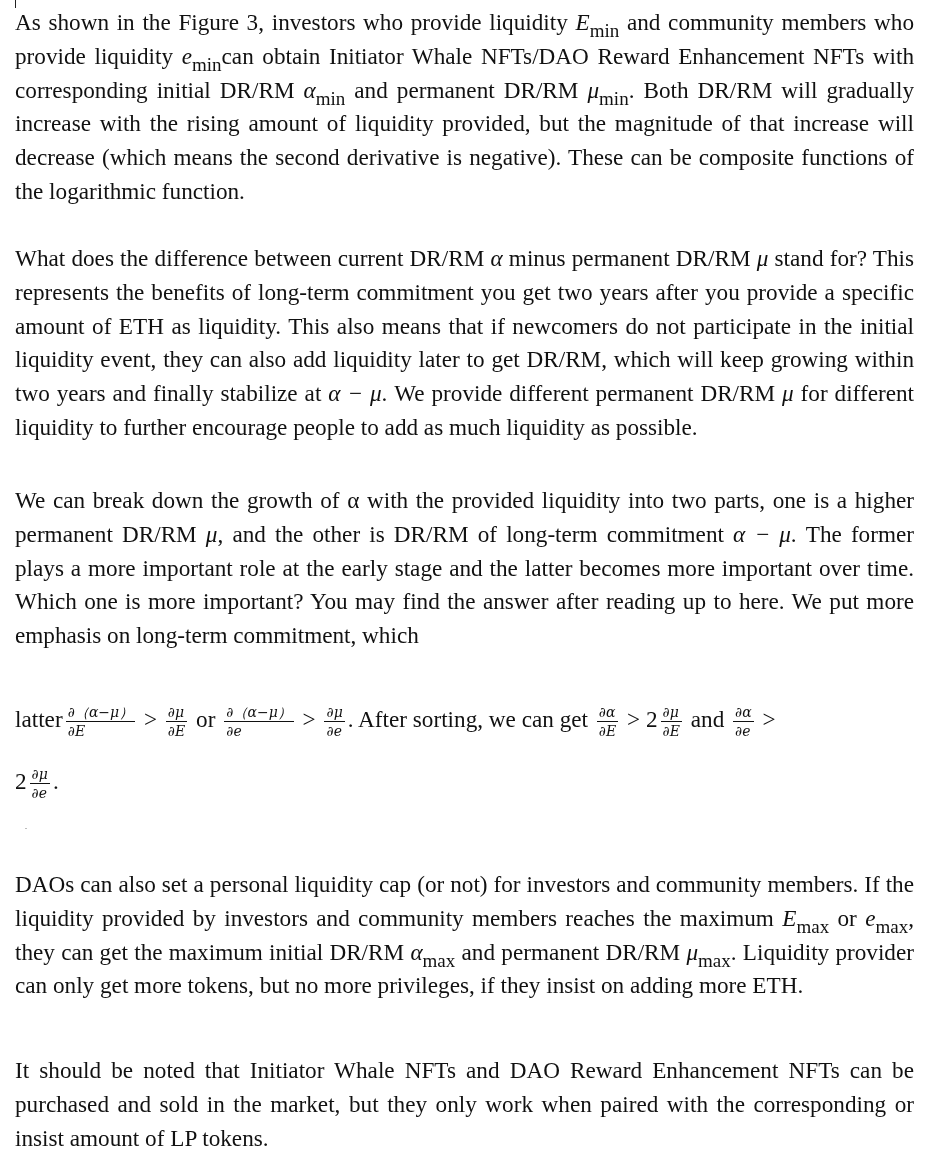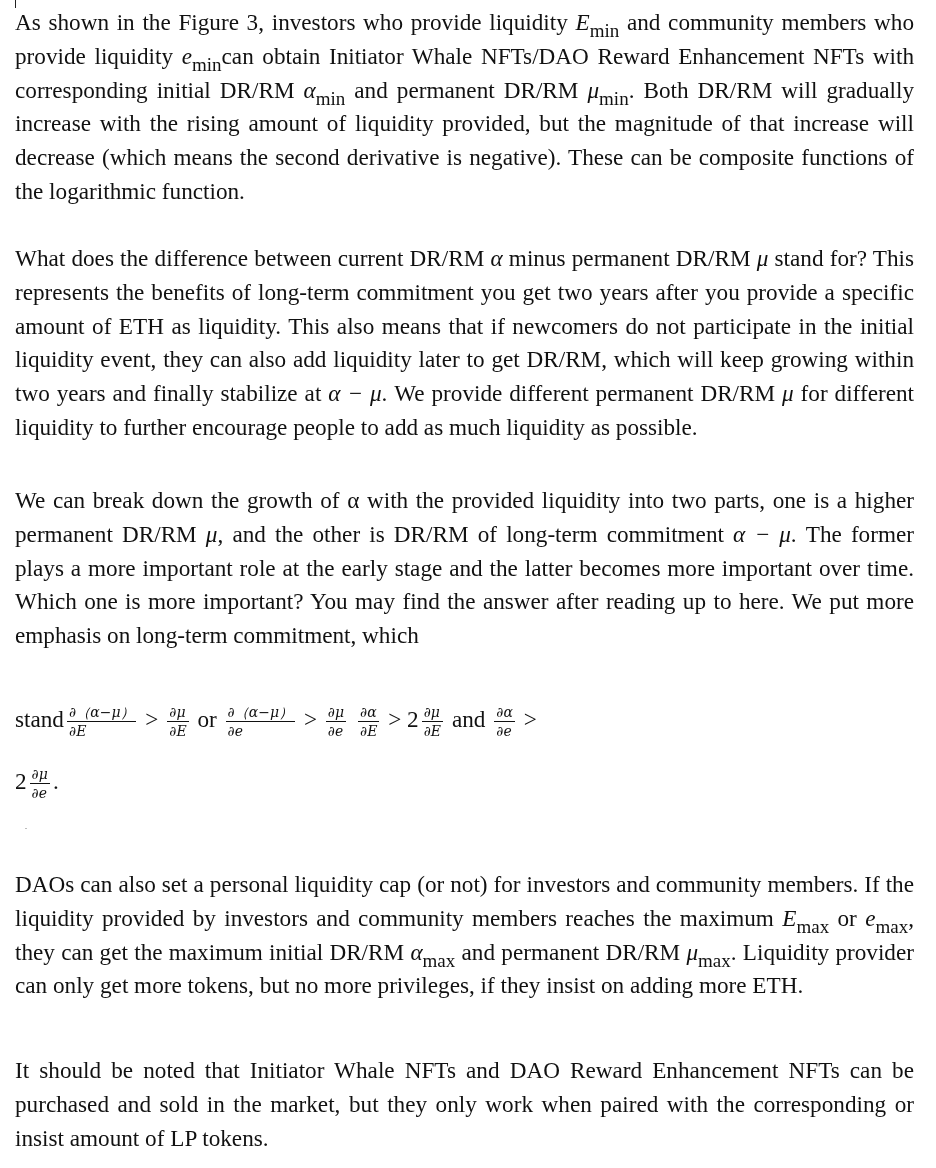--- a/index.html
+++ b/index.html
@@ -38,27 +38,27 @@
 
 <div class="cursor-mark"></div>
 
 <p class="para p1"><span>As shown in the Figure 3, investors who provide liquidity </span><span class="m">E</span><span class="sub">min</span><span> and community members who provide liquidity </span><span class="m">e</span><span class="sub">min</span><span>can obtain Initiator Whale NFTs/DAO Reward Enhancement NFTs with corresponding initial DR/RM </span><span class="m">α</span><span class="sub">min</span><span> and permanent DR/RM </span><span class="m">μ</span><span class="sub">min</span><span>. Both DR/RM will gradually increase with the rising amount of liquidity provided, but the magnitude of that increase will decrease (which means the second derivative is negative). These can be composite functions of the logarithmic function.</span></p>
 
 <p class="para p2"><span>What does the difference between current DR/RM </span><span class="m">α</span><span> minus permanent DR/RM </span><span class="m">μ</span><span> stand for? This represents the benefits of long-term commitment you get two years after you provide a specific amount of ETH as liquidity. This also means that if newcomers do not participate in the initial liquidity event, they can also add liquidity later to get DR/RM, which will keep growing within two years and finally stabilize at </span><span class="m">α − μ</span><span>. We provide different permanent DR/RM </span><span class="m">μ</span><span> for different liquidity to further encourage people to add as much liquidity as possible.</span></p>
 
 <p class="para p3"><span>We can break down the growth of α with the provided liquidity into two parts, one is a higher permanent DR/RM </span><span class="m">μ</span><span>, and the other is DR/RM of long-term commitment </span><span class="m">α − μ</span><span>. The former plays a more important role at the early stage and the latter becomes more important over time. Which one is more important? You may find the answer after reading up to here. We put more emphasis on long-term commitment, which</span></p>
 
 <div class="formula-line">
-  <span>stand</span><span class="frac"><span class="num">∂（α−μ）</span><span class="den">∂E</span></span>
+  <span>latter</span><span class="frac"><span class="num">∂（α−μ）</span><span class="den">∂E</span></span>
   <span>&gt;</span>
   <span class="frac"><span class="num">∂μ</span><span class="den">∂E</span></span>
   <span>or</span>
   <span class="frac"><span class="num">∂（α−μ）</span><span class="den">∂e</span></span>
   <span>&gt;</span>
-  <span class="frac"><span class="num">∂μ</span><span class="den">∂e</span></span>
+  <span class="frac"><span class="num">∂μ</span><span class="den">∂e</span></span><span>. After sorting, we can get</span>
   <span class="frac"><span class="num">∂α</span><span class="den">∂E</span></span>
   <span>&gt;</span>
   <span>2</span><span class="frac"><span class="num">∂μ</span><span class="den">∂E</span></span>
   <span>and</span>
   <span class="frac"><span class="num">∂α</span><span class="den">∂e</span></span>
   <span>&gt;</span>
 </div>
 <div class="formula-line2">
   <span>2</span><span class="frac"><span class="num">∂μ</span><span class="den">∂e</span></span><span>.</span>
 </div>

